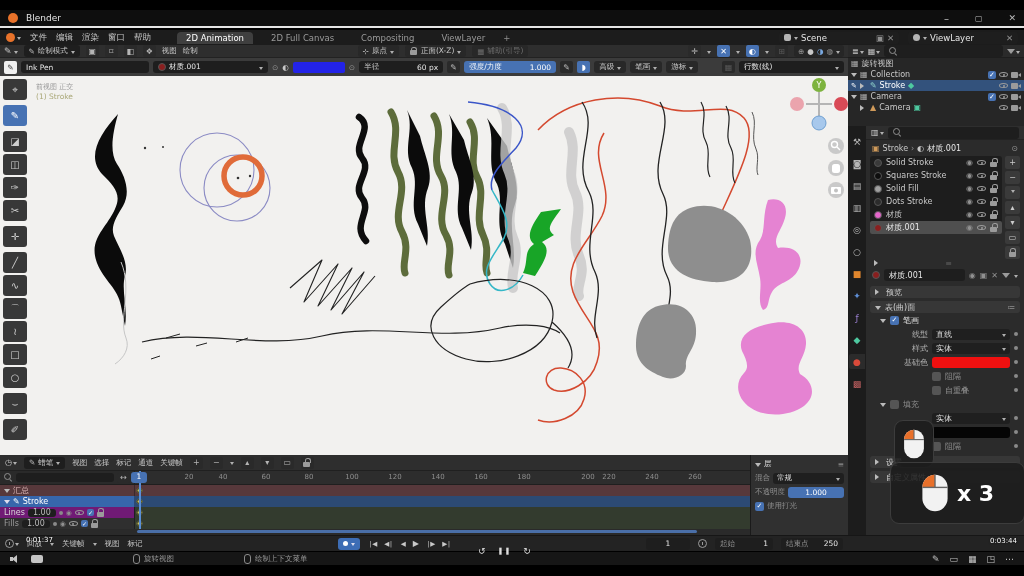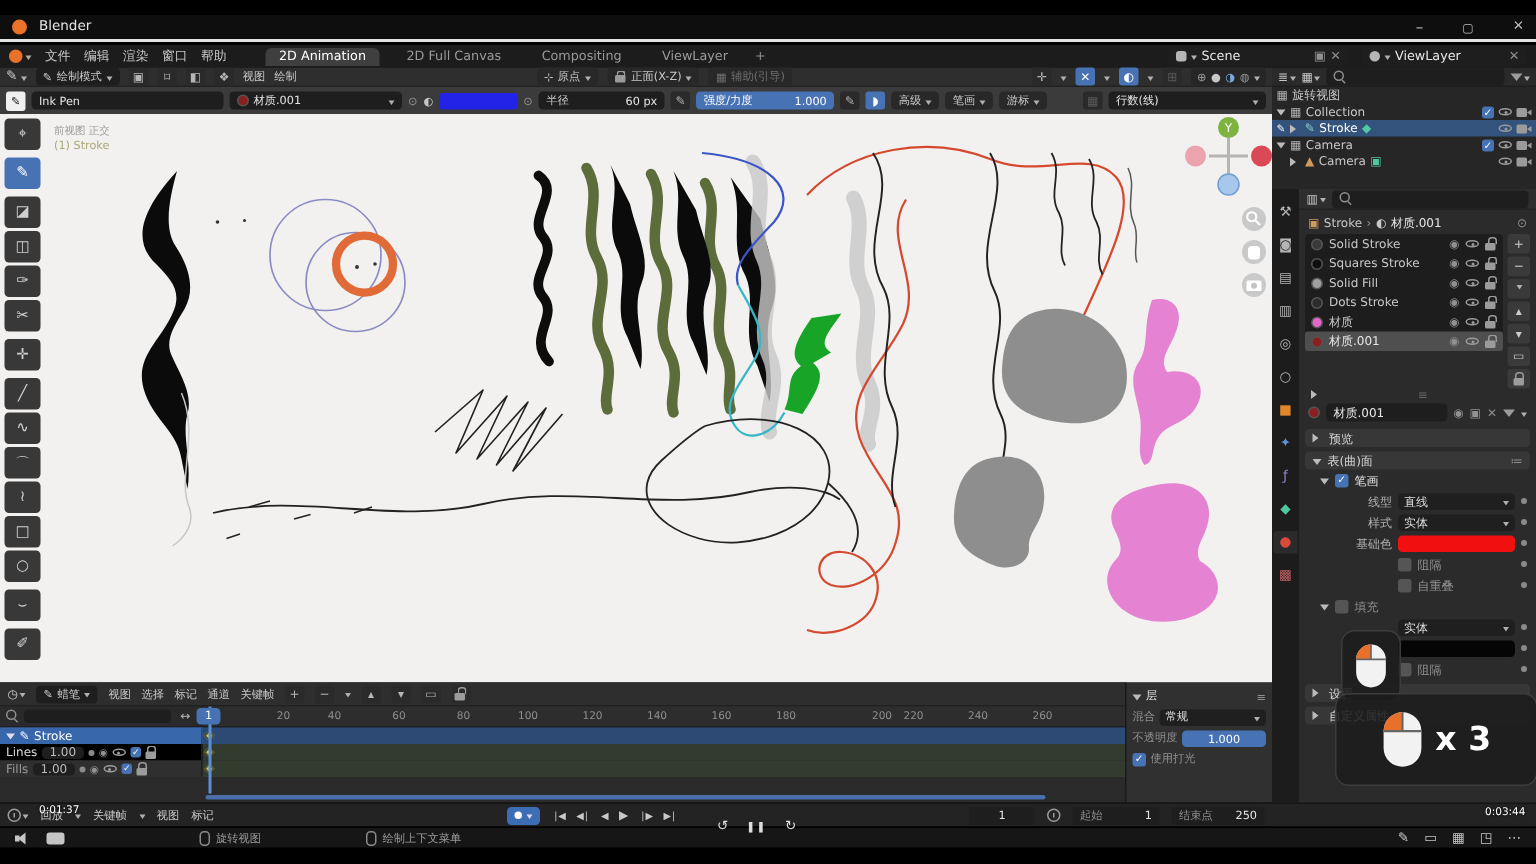--- a/index.html
+++ b/index.html
@@ -612,32 +612,41 @@
         <span class="tick" style="left:303px">140</span>
         <span class="tick" style="left:346px">160</span>
         <span class="tick" style="left:389px">180</span>
         <span class="tick" style="left:453px">200</span>
         <span class="tick" style="left:474px">220</span>
         <span class="tick" style="left:517px">240</span>
         <span class="tick" style="left:560px">260</span>
         <span class="abs" style="left:4px;top:1px;width:16px;height:11px;background:#4772b3;border-radius:3px;color:#fff;text-align:center;font-size:7.5px;transform:translateX(-50%);z-index:5">1</span>
       </div>
     </div>
+    <div class="ch" style="background:#57383b">
+      <div class="ch-l" style="border-right-color:#3a2a2c">
+          <i class="tri-d"></i>
+          <span style="color:#e3bcbc">汇总</span>
+        </div>
+      <div class="ch-r">
+          <span class="kf abs" style="left:2px;top:3px"></span>
+        </div>
+    </div>
     <div class="ch" style="background:#2c4a74">
       <div class="ch-l" style="background:#3766ab;border-right-color:#2c4a74">
           <i class="tri-d" style="border-top-color:#dde"></i>
           <span style="color:#fff">✎</span>
           <span style="color:#fff">Stroke</span>
         </div>
       <div class="ch-r">
           <span class="kf abs" style="left:2px;top:3px"></span>
         </div>
     </div>
     <div class="ch" style="background:#333b2e">
-      <div class="ch-l" style="background:#000000">
+      <div class="ch-l" style="background:#701a75">
         <span style="color:#d8d8d8">Lines</span>
         <span class="pill dark" style="height:8px;width:28px;justify-content:center;color:#bbb">
             <span>1.00</span>
           </span>
         <span class="pdot"></span>
         <span class="dim" style="font-size:7px">◉</span>
         <span class="eye"></span>
         <span class="cb on" style="width:7px;height:7px;line-height:7px;font-size:6px">✓</span>
         <span class="lock"></span>
       </div>

